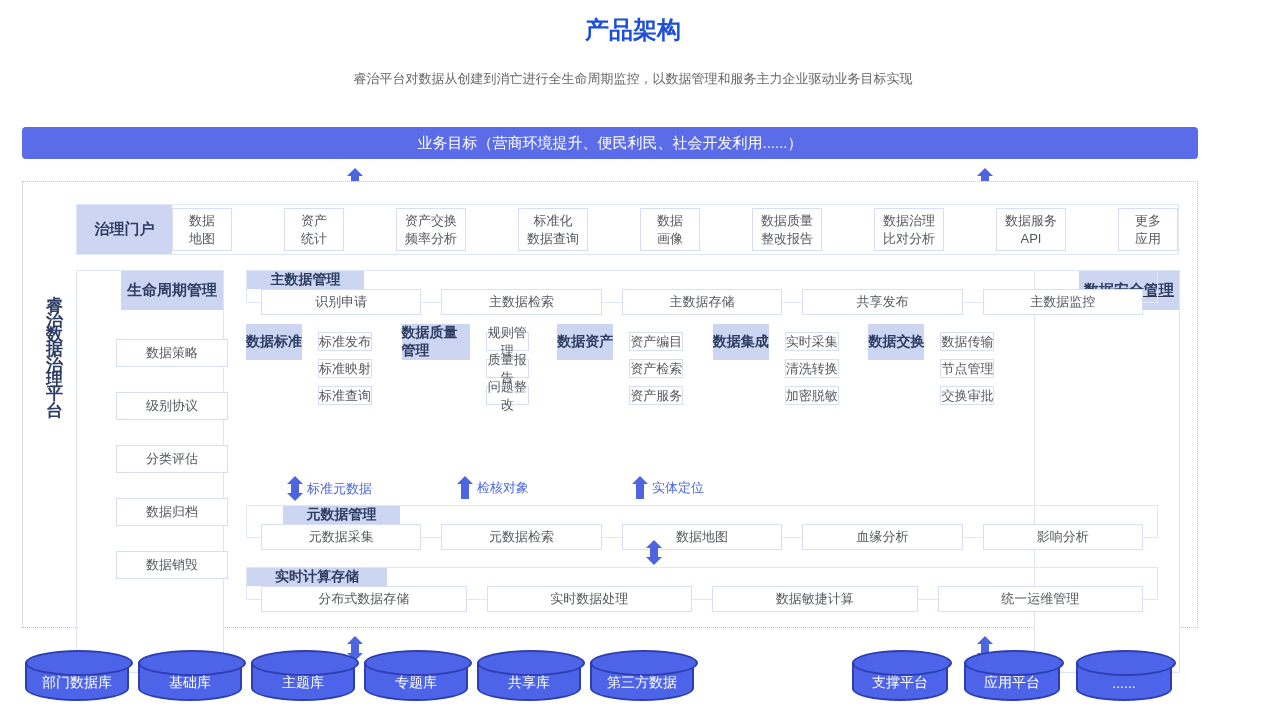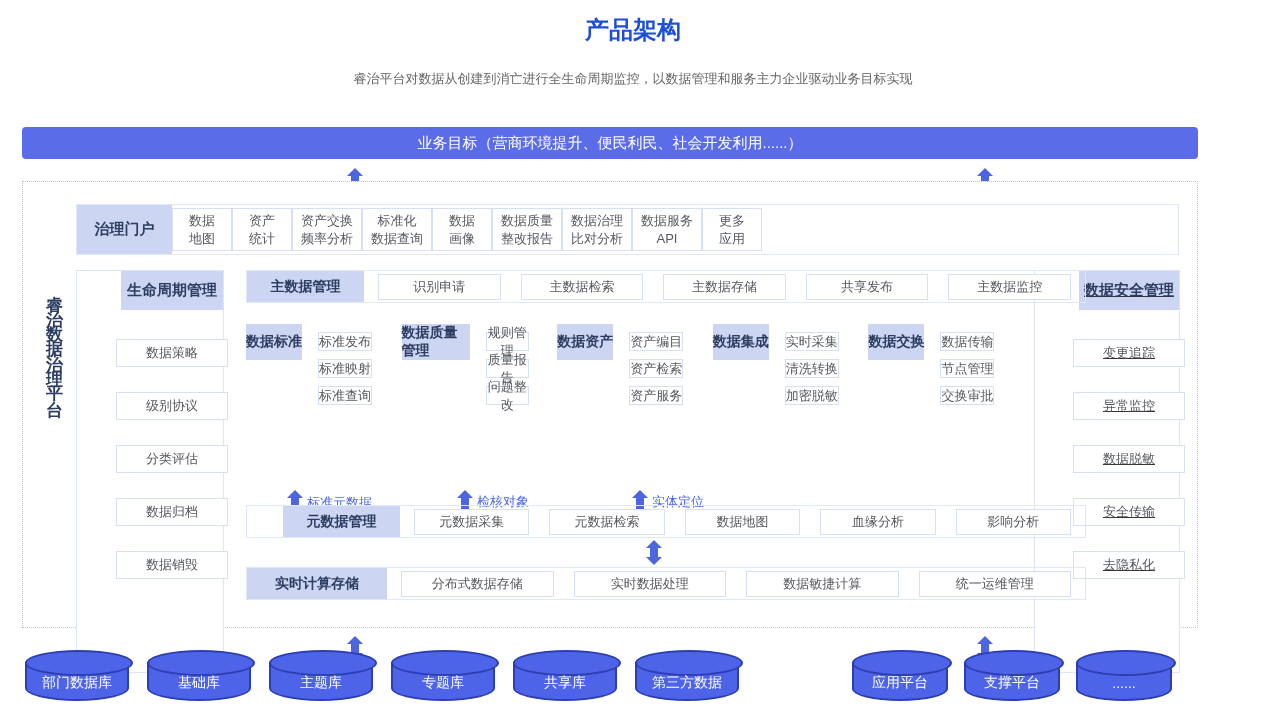--- a/index.html
+++ b/index.html
@@ -63,62 +63,62 @@
     display: flex; align-items: center; justify-content: center;
     font-size: 13px; text-align: center; white-space: pre-line; line-height: 1.35;
   }
 
   
   .portal-row {
     position: absolute; left: 53px; top: 22px; width: 1103px; height: 51px;
     border: 1px solid #e0e7f6; display: flex; align-items: stretch;
   }
   .portal-row .hdr { width: 95px; font-size: 15px; flex: none; }
-  .portal-items { flex: 1; display: flex; align-items: center; justify-content: flex-start; }
+  .portal-items { flex: 1; display: flex; align-items: center; justify-content: space-between; }
   .portal-items .box { min-width: 60px; padding: 3px 8px; min-height: 40px; }
 
   
   .side-panel { position: absolute; top: 88px; height: 403px; border: 1px solid #dde4f5; background: #fff; padding-left: 44px; }
   .side-panel .hdr { height: 39px; font-size: 15px; }
   .side-items { display: flex; flex-direction: column; align-items: center; padding-top: 29px; gap: 25px; }
   .side-items .box { width: 112px; height: 28px; text-align: right; }
   #lifecycle-panel { left: 53px; width: 148px; }
   #security-panel { left: 1011px; width: 146px; text-decoration: underline; }
 
   
   .center { position: absolute; left: 223px; top: 88px; width: 766px; height: 342px; }
-  .hrow { position: absolute; left: 0; width: 840px; height: 33px;
-          border: 1px solid #e0e7f6; display: flex; align-items: stretch; }
+  .hrow { position: absolute; left: 0; width: 912px; height: 33px;
+          border: 1px solid #e0e7f6; display: flex; align-items: stretch; flex-direction: column; }
   .hrow .hdr { flex: none; font-size: 14px; }
   .hrow .row-items { flex: 1; display: flex; align-items: center; gap: 20px; padding: 0 14px; }
   .hrow .row-items .box { flex: 1; height: 26px; }
 
   #master-row { top: 0; }
   #master-row .hdr { width: 117px; }
   #metadata-row { top: 235px; }
   #metadata-row .hdr { width: 117px; margin-left: 36px; }
   #realtime-row { top: 297px; }
   #realtime-row .hdr { width: 140px; }
 
   .modules { position: absolute; top: 54px; left: 0; width: 766px; height: 146px;
              display: flex; gap: 12px; }
   .module { flex: 1; display: flex; flex-direction: row; }
   .module .hdr { height: 36px; font-size: 14px; }
   .module-items { display: flex; flex-direction: column; gap: 8px; padding: 8px 16px 0; }
   .module-items .box { height: 19px; }
 
-  .flow-row { position: absolute; top: 220px; left: 0; width: 766px; height: 26px; }
+  .flow-row { position: absolute; top: 206px; left: 0; width: 766px; height: 26px; }
   .flow-group { position: absolute; top: 0; display: flex; align-items: center; gap: 8px; }
   .flow-label { color: #4a66e0; font-size: 13px; white-space: nowrap; }
 
   .small-arrow { position: absolute; top: 270px; left: 404px; }
 
   
   .db-row { position: absolute; top: 650px; height: 56px; display: flex; }
-  #db-left { left: 25px; gap: 18px; text-align: center; }
+  #db-left { left: 25px; gap: 9px; text-align: center; }
   #db-right { left: 852px; gap: 16px; }
   .cyl {
     position: relative; width: 104px; height: 39px; margin-top: 12px;
     background: #4d63e8; border: 2px solid #2c3eb0; border-top: none;
     border-radius: 0 0 52px 52px / 0 0 13px 13px;
     display: flex; align-items: center; justify-content: center;
   }
   .cyl::before {
     content: ""; position: absolute; top: -12px; left: -2px;
     width: calc(100% + 4px); height: 22px;
@@ -174,27 +174,20 @@
         <div class="box">数据策略</div>
         <div class="box">级别协议</div>
         <div class="box">分类评估</div>
         <div class="box">数据归档</div>
         <div class="box">数据销毁</div>
       </div>
     </div>
 
     <div class="side-panel" id="security-panel">
       <div class="hdr">数据安全管理</div>
-      <div class="side-items">
-        <div class="box">变更追踪</div>
-        <div class="box">异常监控</div>
-        <div class="box">数据脱敏</div>
-        <div class="box">安全传输</div>
-        <div class="box">去隐私化</div>
-      </div>
     </div>
 
     <div class="center">
 
       <div class="hrow" id="master-row">
         <div class="hdr">主数据管理</div>
         <div class="row-items">
           <div class="box">识别申请</div>
           <div class="box">主数据检索</div>
           <div class="box">主数据存储</div>
@@ -306,23 +299,23 @@
     <div class="cyl">
         <span class="cyl-label">共享库</span>
       </div>
     <div class="cyl">
         <span class="cyl-label">第三方数据</span>
       </div>
   </div>
 
   <div class="db-row" id="db-right">
     <div class="cyl cyl-sm">
+        <span class="cyl-label">支撑平台</span>
+      </div>
+    <div class="cyl cyl-sm">
         <span class="cyl-label">应用平台</span>
-      </div>
-    <div class="cyl cyl-sm">
-        <span class="cyl-label">支撑平台</span>
       </div>
     <div class="cyl cyl-sm">
         <span class="cyl-label">......</span>
       </div>
   </div>
 
 </div>
 
 </body></html>

